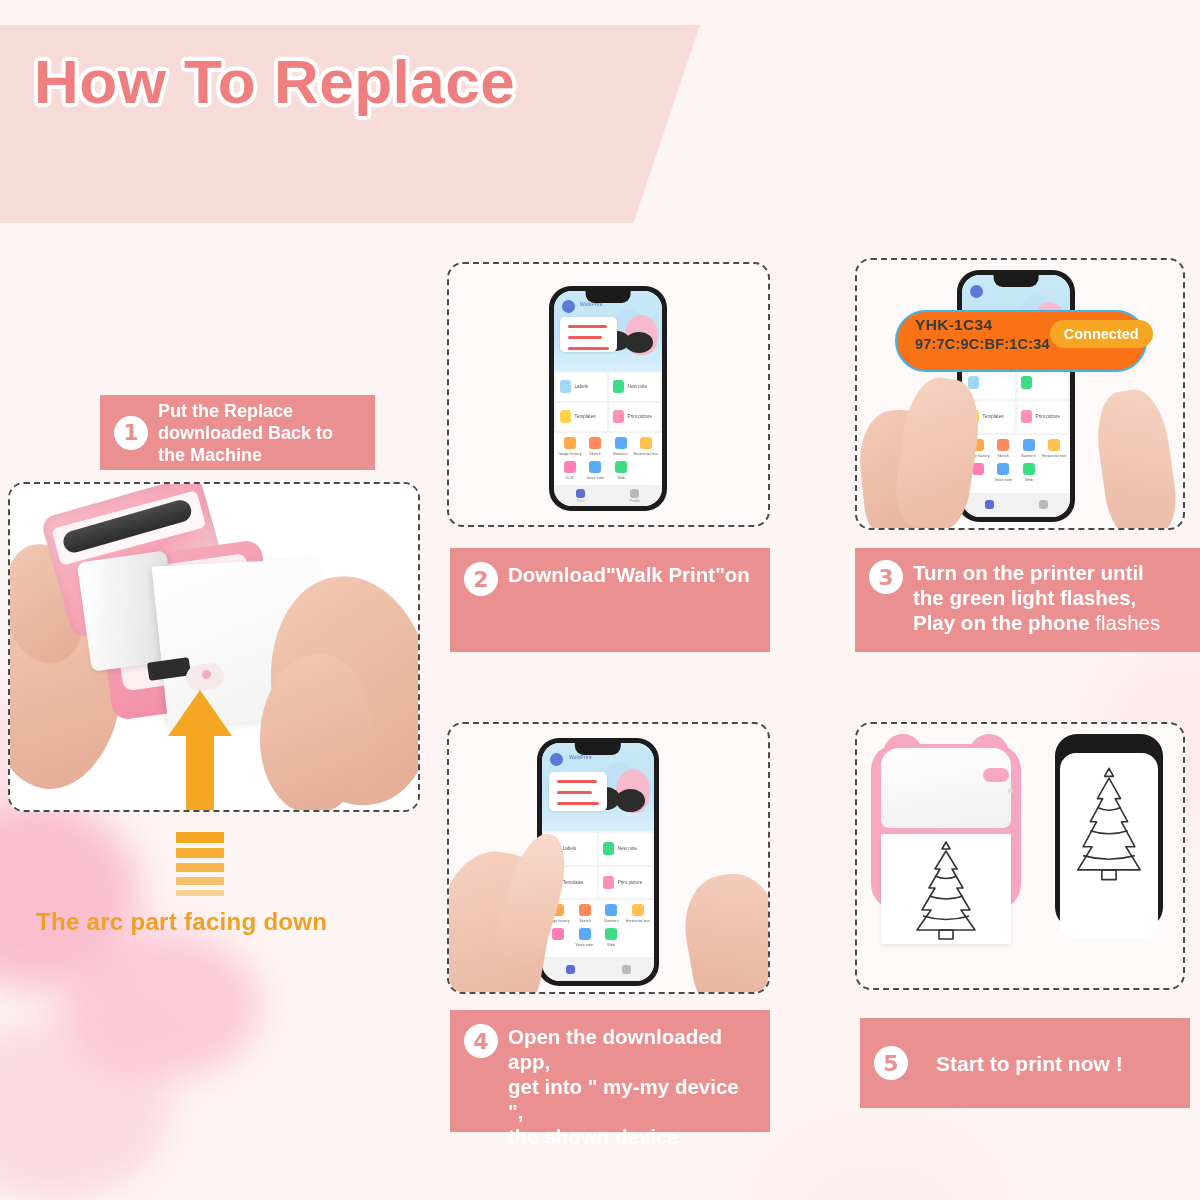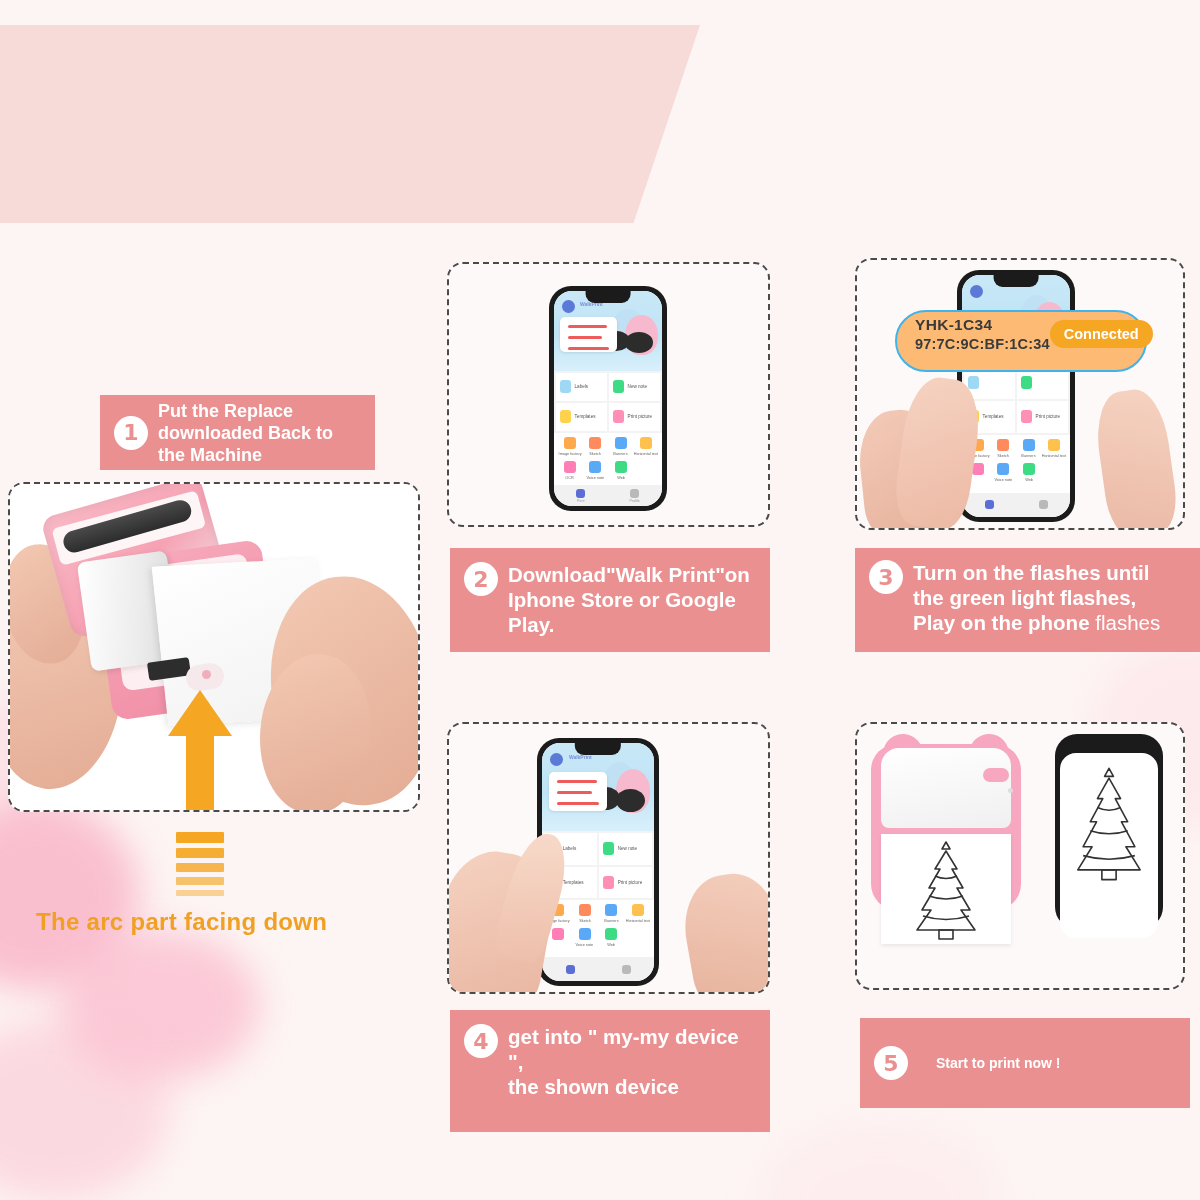--- a/index.html
+++ b/index.html
@@ -65,21 +65,21 @@
   .cap-text { color:#fff; font-weight:bold; font-size:20.5px; line-height:25px; }
   .cap-text .thin { font-weight:normal; }
 
   
   #cap1 { left:100px;  top:395px; width:275px; height:75px; }
   #cap1 .cap-text { font-size:18px; line-height:22px; }
   #cap2 { left:450px;  top:548px; width:320px; height:104px; align-items:flex-start; padding-top:14px; }
   #cap3 { left:855px;  top:548px; width:345px; height:104px; align-items:flex-start; padding-top:12px; }
   #cap4 { left:450px;  top:1010px; width:320px; height:122px; align-items:flex-start; padding-top:14px; }
   #cap5 { left:860px;  top:1018px; width:330px; height:90px; }
-  #cap5 .cap-text { font-size:14px; padding-left:18px; }
+  #cap5 .cap-text { font-size:21px; padding-left:18px; }
 
   
   #frame1 { left:8px; top:482px; width:412px; height:330px; }
   .photo-bg { position:absolute; inset:0; background:#ffffff; }
 
   
   .pr-lid {
     position:absolute; left:44px; top:10px; width:165px; height:125px;
     background:linear-gradient(150deg,#f9b9c6 0%,#f6a2b4 55%,#efe9ea 100%);
     border-radius:14px; transform:rotate(-16deg);
@@ -219,21 +219,21 @@
 
   
   #frame2 { left:447px; top:262px; width:323px; height:265px; }
   #phone2  { left:100px; top:22px; width:118px; height:225px; }
 
   
   #frame3 { left:855px; top:258px; width:330px; height:272px; }
   #phone3  { left:100px; top:10px; width:118px; height:252px; }
   .device-popup {
     position:absolute; left:38px; top:50px; width:252px; height:62px;
-    background:#fdba74; border:2.5px solid #3fb3ec; border-radius:31px;
+    background:#f97316; border:2.5px solid #3fb3ec; border-radius:31px;
     display:flex; align-items:center; padding:0 12px 15px 18px; z-index:6;
   }
   .dev-txt { flex:1; }
   .dev-name { font-size:15.5px; font-weight:bold; color:#3a3a3a; letter-spacing:.3px; }
   .dev-mac  { font-size:14.5px; font-weight:bold; color:#3a3a3a; letter-spacing:.2px; margin-top:2px; }
   .dev-pill {
     background:#f5a623; color:#fff; font-size:14.5px; font-weight:bold;
     border-radius:15px; padding:6px 14px; white-space:nowrap;
   }
   .fingerA {
@@ -311,20 +311,21 @@
 
 <div class="blob blob-d"></div>
 <div class="blob blob-a"></div>
 <div class="blob blob-b"></div>
 <div class="blob blob-c"></div>
 <div class="blob blob-e"></div>
 <div class="blob blob-f"></div>
 
 <div class="header-band"></div>
 <div class="title">
+  <span>How To Replace</span>
 </div>
 
 <div class="frame" id="frame1">
   <div class="photo-bg"></div>
   <div class="hand hand-left"></div>
   <div class="hand hand-left2"></div>
   <div class="pr-lid">
     <div class="pr-lid-inner"></div>
     <div class="pr-roller"></div>
   </div>
@@ -442,21 +443,20 @@
         </div>
       </div>
     </div>
   </div>
 </div>
 
 <div class="caption" id="cap2">
   <div class="step-badge">2</div>
   <div class="cap-text">
     <div>Download"Walk Print"on</div>
-    <div>Iphone Store or Google Play.</div>
   </div>
 </div>
 
 <div class="frame" id="frame3">
   <div class="phone" id="phone3">
     <div class="phone-screen">
       <div class="app-head">
         <div class="app-logo"></div>
         <div class="app-blob1"></div>
         <div class="app-blob2"></div>
@@ -531,21 +531,21 @@
       <div class="dev-name">YHK-1C34</div>
       <div class="dev-mac">97:7C:9C:BF:1C:34</div>
     </div>
     <div class="dev-pill">Connected</div>
   </div>
 </div>
 
 <div class="caption" id="cap3">
   <div class="step-badge">3</div>
   <div class="cap-text">
-    <div>Turn on the flashes until</div>
+    <div>Turn on the printer until</div>
     <div>the green light flashes,</div>
     <div><span>Play on the phone </span><span class="thin">flashes</span></div>
   </div>
 </div>
 
 <div class="frame" id="frame4">
   <div class="phone" id="phone4">
     <div class="phone-screen">
       <div class="app-head">
         <div class="app-logo"></div>
@@ -623,20 +623,21 @@
     </div>
   </div>
   <div class="p4-handL"></div>
   <div class="p4-finger"></div>
   <div class="p4-handR"></div>
 </div>
 
 <div class="caption" id="cap4">
   <div class="step-badge">4</div>
   <div class="cap-text">
+    <div>Open the downloaded app,</div>
     <div>get into " my-my device ",</div>
     <div>the shown device</div>
   </div>
 </div>
 
 <div class="frame" id="frame5">
   <div class="cat-printer">
     <div class="ear ear-l"></div>
     <div class="ear ear-r"></div>
     <div class="cat-shell"></div>

